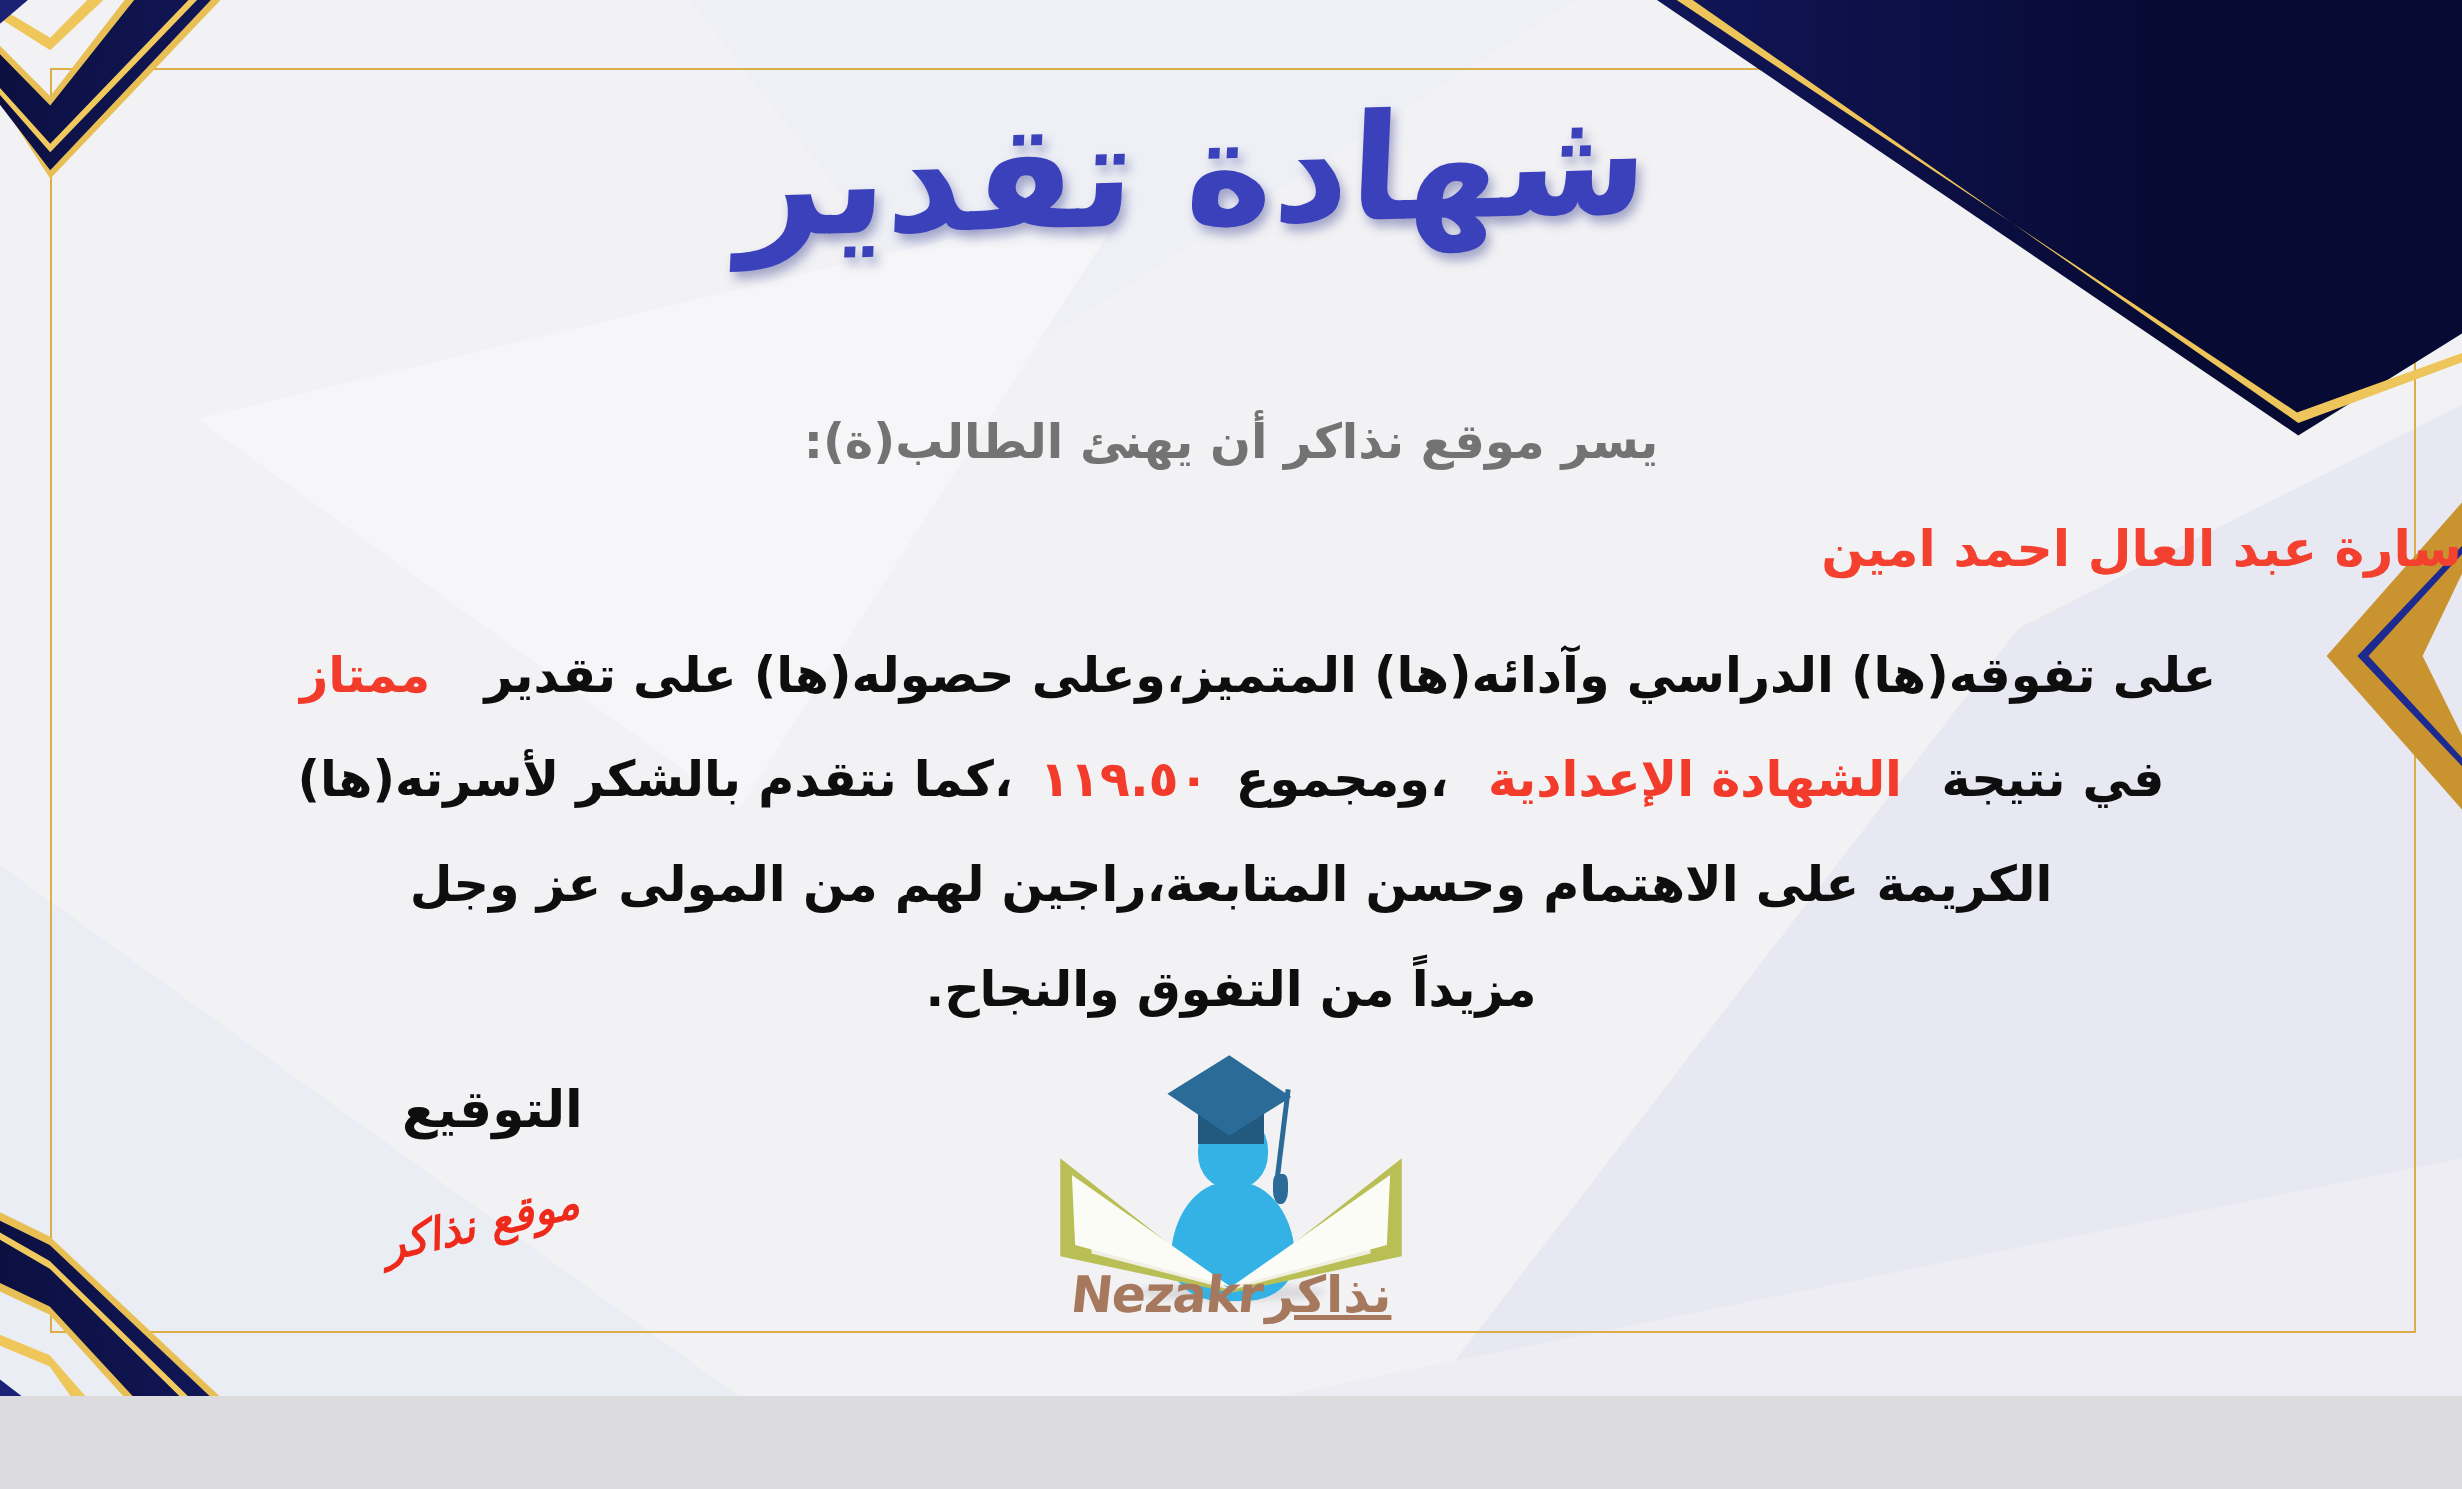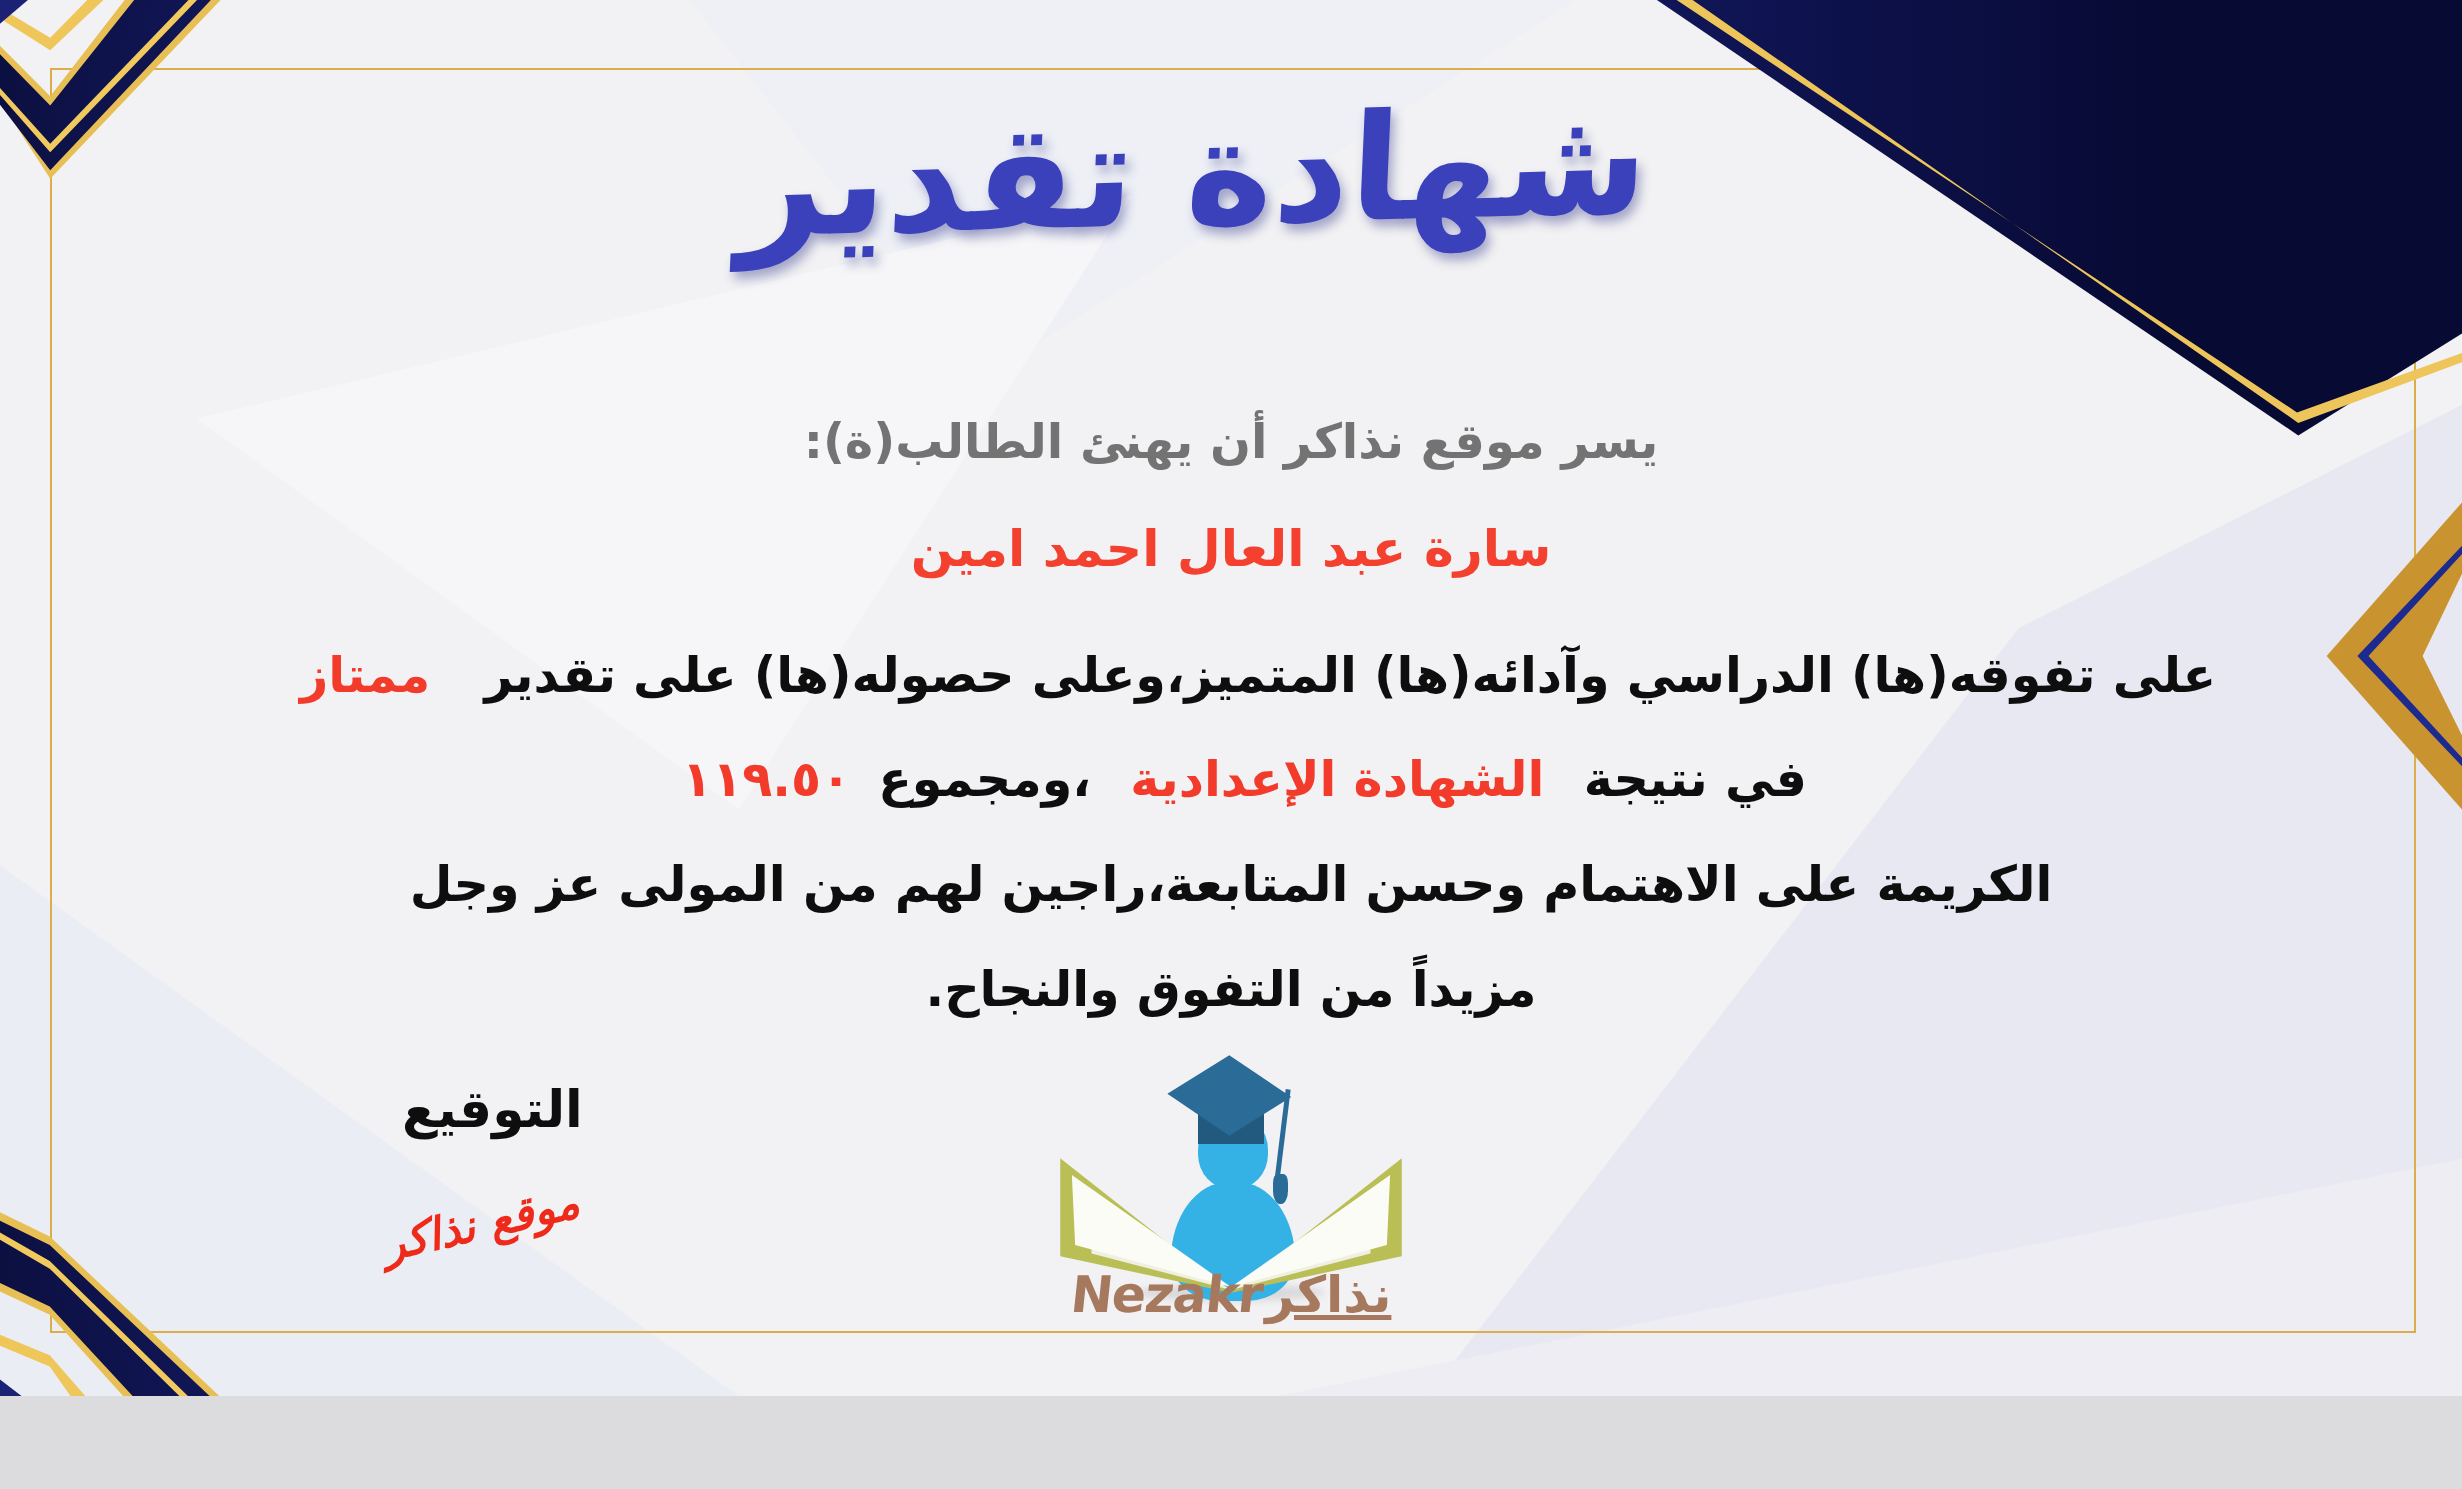--- a/index.html
+++ b/index.html
@@ -61,21 +61,21 @@
     font-size:6vw;font-weight:bold;color:#3a41bb;
     transform:skewX(-4deg) rotate(-1.5deg);
     text-shadow:0.18vw 0.3vw 0.45vw rgba(35,40,130,.38);
     letter-spacing:-0.1vw;
   }
   .intro{
     left:0;top:29.6%;width:100%;text-align:center;direction:rtl;
     font-size:1.95vw;font-weight:bold;color:#737373;
   }
   .student-name{
-    left:0;top:37.2%;width:100%;text-align:center;direction:rtl;
+    left:0;top:37.2%;width:100%;direction:rtl;
     font-size:2.05vw;font-weight:bold;color:#f4402e;
   }
   .body-block{
     left:5%;top:44.6%;width:90%;direction:rtl;
     font-size:2vw;font-weight:bold;color:#0e0e0e;
   }
   .body-line{height:4.25vw;display:flex;align-items:center;justify-content:center;white-space:nowrap;}
   .red{color:#f23b2a;}
   .gap-wide{margin:0 2.2vw;}
   .gap-mid{margin:0 1.6vw;}
@@ -155,20 +155,21 @@
   <div class="abs body-block">
     <div class="body-line">
       <span>على تفوقه(ها) الدراسي وآدائه(ها) المتميز،وعلى حصوله(ها) على تقدير</span>
       <span class="red gap-wide">ممتاز</span>
     </div>
     <div class="body-line">
       <span>في نتيجة</span>
       <span class="red gap-mid">الشهادة الإعدادية</span>
       <span>،ومجموع</span>
       <span class="red gap-sm">١١٩.٥٠</span>
+      <span>،كما نتقدم بالشكر لأسرته(ها)</span>
     </div>
     <div class="body-line">
       <span>الكريمة على الاهتمام وحسن المتابعة،راجين لهم من المولى عز وجل</span>
     </div>
     <div class="body-line">
       <span>مزيداً من التفوق والنجاح.</span>
     </div>
   </div>
 
   <div class="abs sig-label">التوقيع</div>

